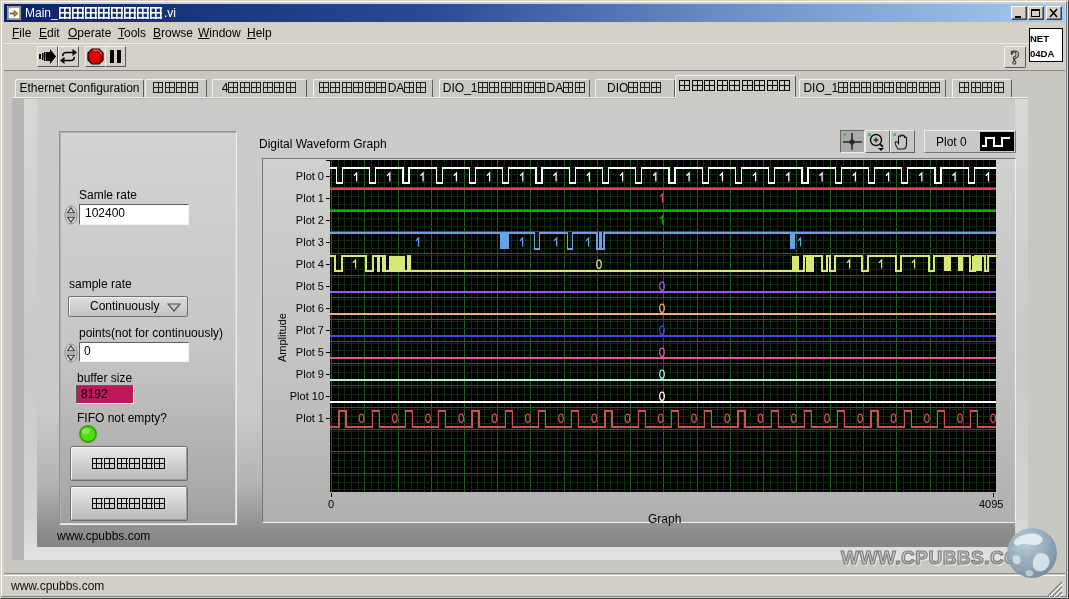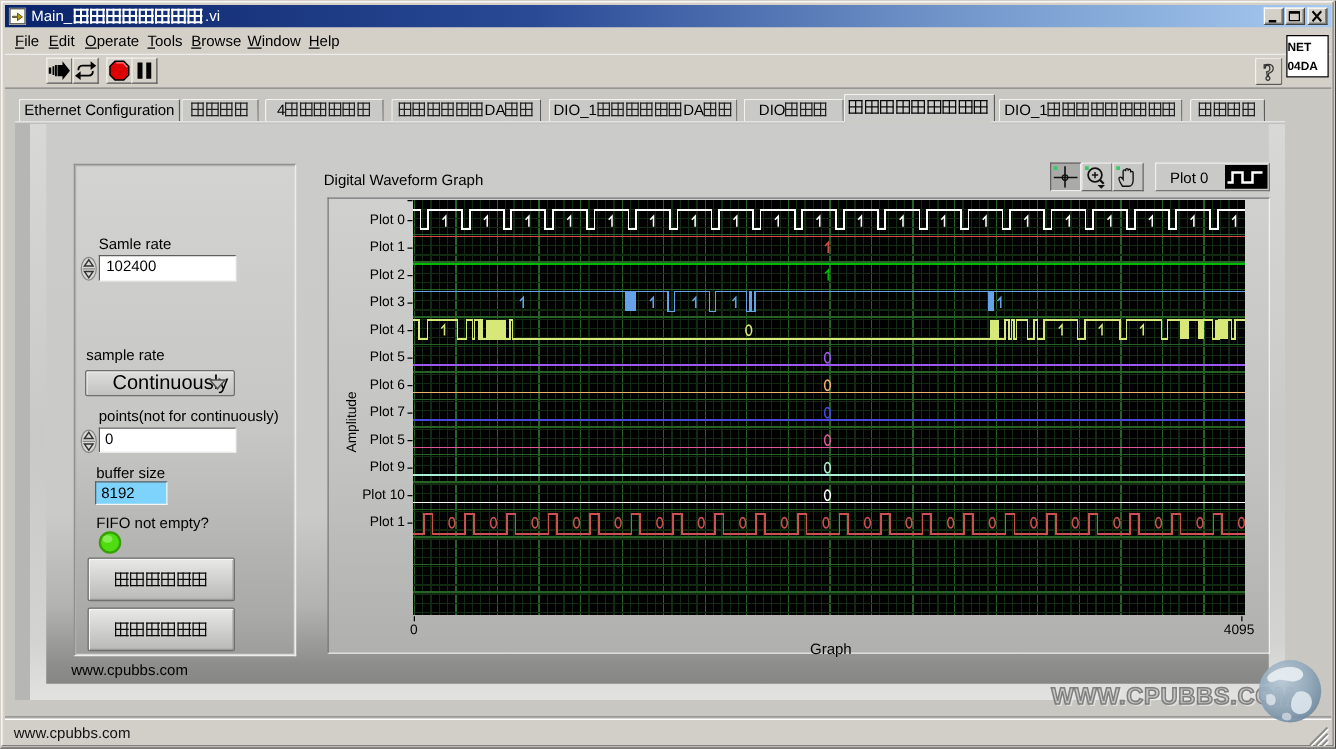--- a/index.html
+++ b/index.html
@@ -151,34 +151,34 @@
 <div class="abs" id="lframe"></div>
 <span class="lbl" style="left:79px;top:188px">Samle rate</span>
 <svg class="abs" style="left:64px;top:204px" width="15" height="22">
 <ellipse cx="7" cy="11" rx="6" ry="9" fill="#d8d8d6" stroke="#8a8a88" stroke-width="1"></ellipse>
 <line x1="2" y1="11" x2="12" y2="11" stroke="#8a8a88" stroke-width="1"></line>
 <path d="M7 3.8 L10.5 8.8 L3.5 8.8 Z" fill="none" stroke="#333" stroke-width="1.1"></path>
 <path d="M7 18.2 L10.5 13.2 L3.5 13.2 Z" fill="none" stroke="#333" stroke-width="1.1"></path>
   </svg>
 <div class="field" style="left:79px;top:204px;width:110px;height:21px;padding-left:5px">102400</div>
 <span class="lbl" style="left:69px;top:277px">sample rate</span>
-<div class="abs" style="left:68px;top:296px;width:120px;height:21px;background:linear-gradient(180deg,#dededc,#c2c2c0);border:1px solid #707070;border-radius:2px;box-shadow:inset 1px 1px 0 #f0f0ee;font-size:16px;line-height:19px;padding-left:21px">Continuously
+<div class="abs" style="left:68px;top:296px;width:120px;height:21px;background:linear-gradient(180deg,#dededc,#c2c2c0);border:1px solid #707070;border-radius:2px;box-shadow:inset 1px 1px 0 #f0f0ee;font-size:12px;line-height:19px;padding-left:21px">Continuously
 <svg class="abs" style="right:6px;top:6px" width="14" height="10">
       <path d="M1 1 L13 1 L7 8 Z" fill="#c9c9c7" stroke="#555" stroke-width="1.2"></path>
     </svg></div>
 <span class="lbl" style="left:79px;top:326px">points(not for continuously)</span>
 <svg class="abs" style="left:64px;top:342px" width="15" height="22">
 <ellipse cx="7" cy="11" rx="6" ry="9" fill="#d8d8d6" stroke="#8a8a88" stroke-width="1"></ellipse>
 <line x1="2" y1="11" x2="12" y2="11" stroke="#8a8a88" stroke-width="1"></line>
 <path d="M7 3.8 L10.5 8.8 L3.5 8.8 Z" fill="none" stroke="#333" stroke-width="1.1"></path>
 <path d="M7 18.2 L10.5 13.2 L3.5 13.2 Z" fill="none" stroke="#333" stroke-width="1.1"></path>
   </svg>
 <div class="field" style="left:79px;top:342px;width:110px;height:20px;padding-left:4px">0</div>
 <span class="lbl" style="left:77px;top:371px">buffer size</span>
-<div class="field" style="left:76px;top:385px;width:58px;height:19px;padding-left:4px;background:#7dd3fc">8192</div>
+<div class="field" style="left:76px;top:385px;width:58px;height:19px;padding-left:4px;background:#be185d">8192</div>
 <span class="lbl" style="left:77px;top:411px">FIFO not empty?</span>
 <svg class="abs" style="left:78px;top:424px" width="21" height="21">
     <circle cx="10" cy="10" r="9" fill="#37a000"></circle>
     <circle cx="10" cy="10" r="7.2" fill="#4fdd12"></circle>
     <ellipse cx="8" cy="7.2" rx="4" ry="3" fill="#8ef05e" opacity="0.85"></ellipse>
   </svg>
 <div class="cmdbtn" style="left:70px;top:446px;width:118px;height:35px;line-height:34px"><i class="cjb"></i><i class="cjb"></i><i class="cjb"></i><i class="cjb"></i><i class="cjb"></i><i class="cjb"></i></div>
 <div class="cmdbtn" style="left:70px;top:486px;width:118px;height:35px;line-height:34px"><i class="cjb"></i><i class="cjb"></i><i class="cjb"></i><i class="cjb"></i><i class="cjb"></i><i class="cjb"></i></div>
 <span class="lbl" style="left:57px;top:529px">www.cpubbs.com</span>
 <span class="lbl" style="left:259px;top:137px">Digital Waveform Graph</span>

